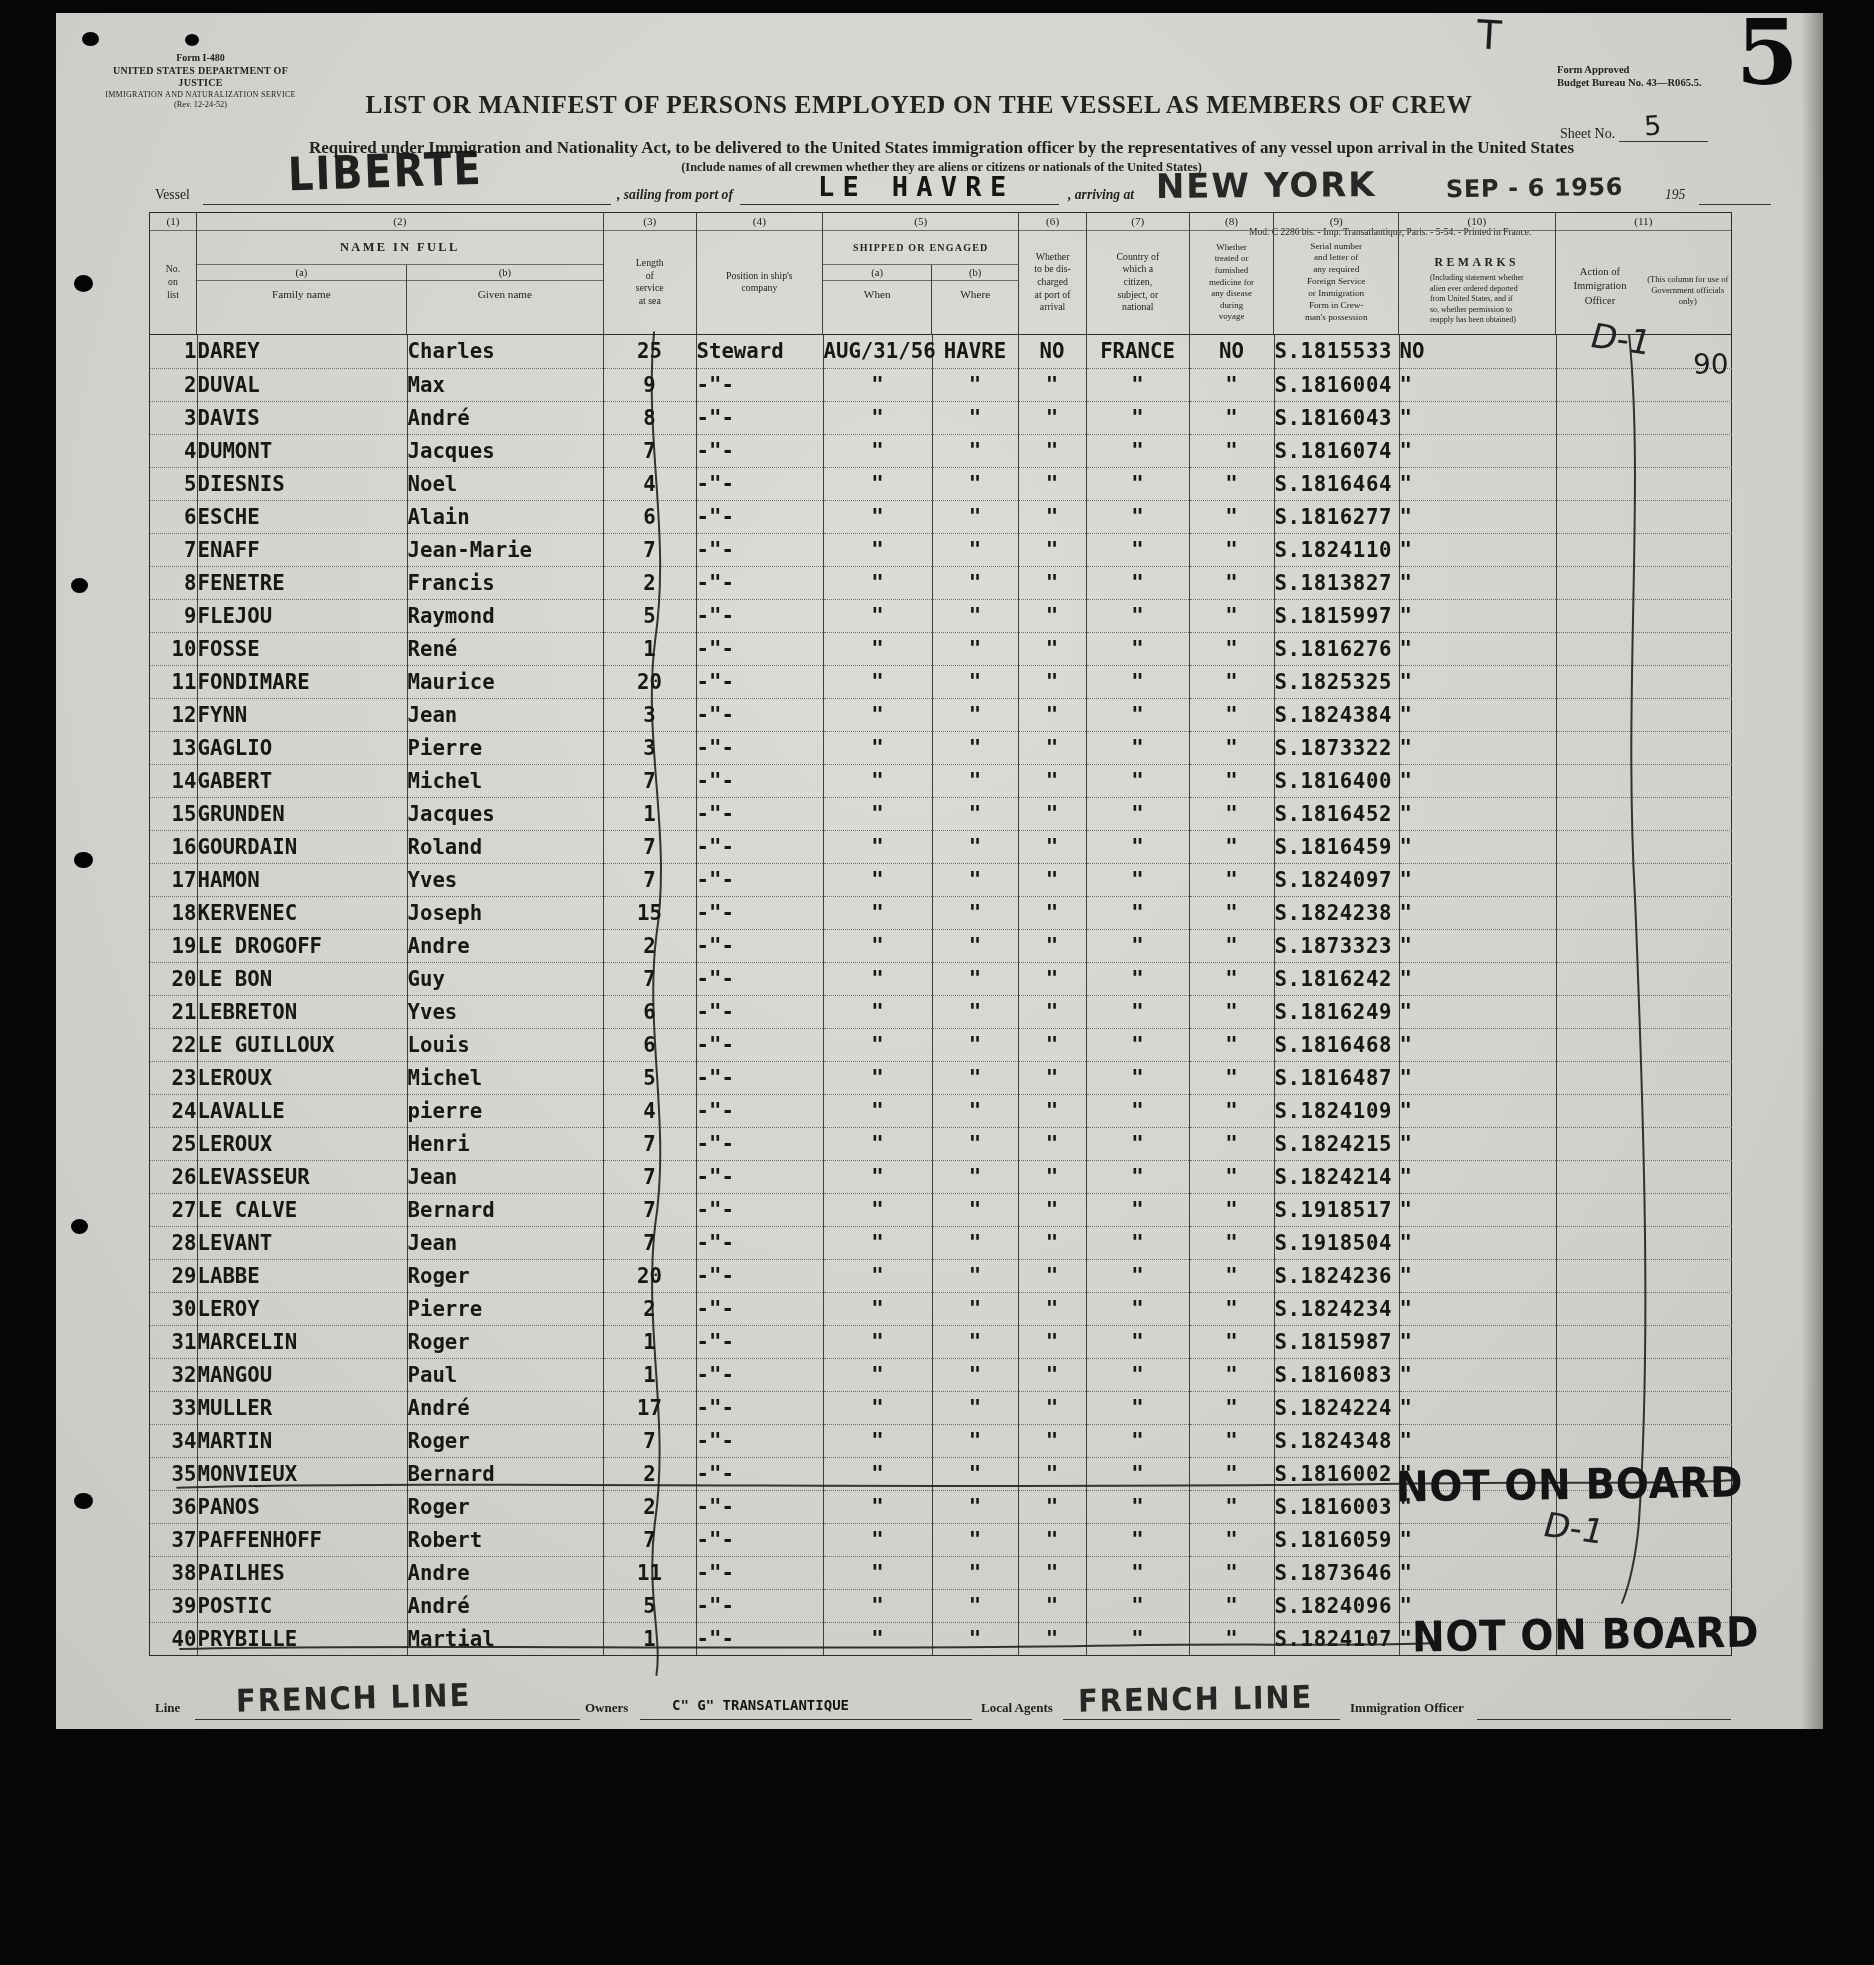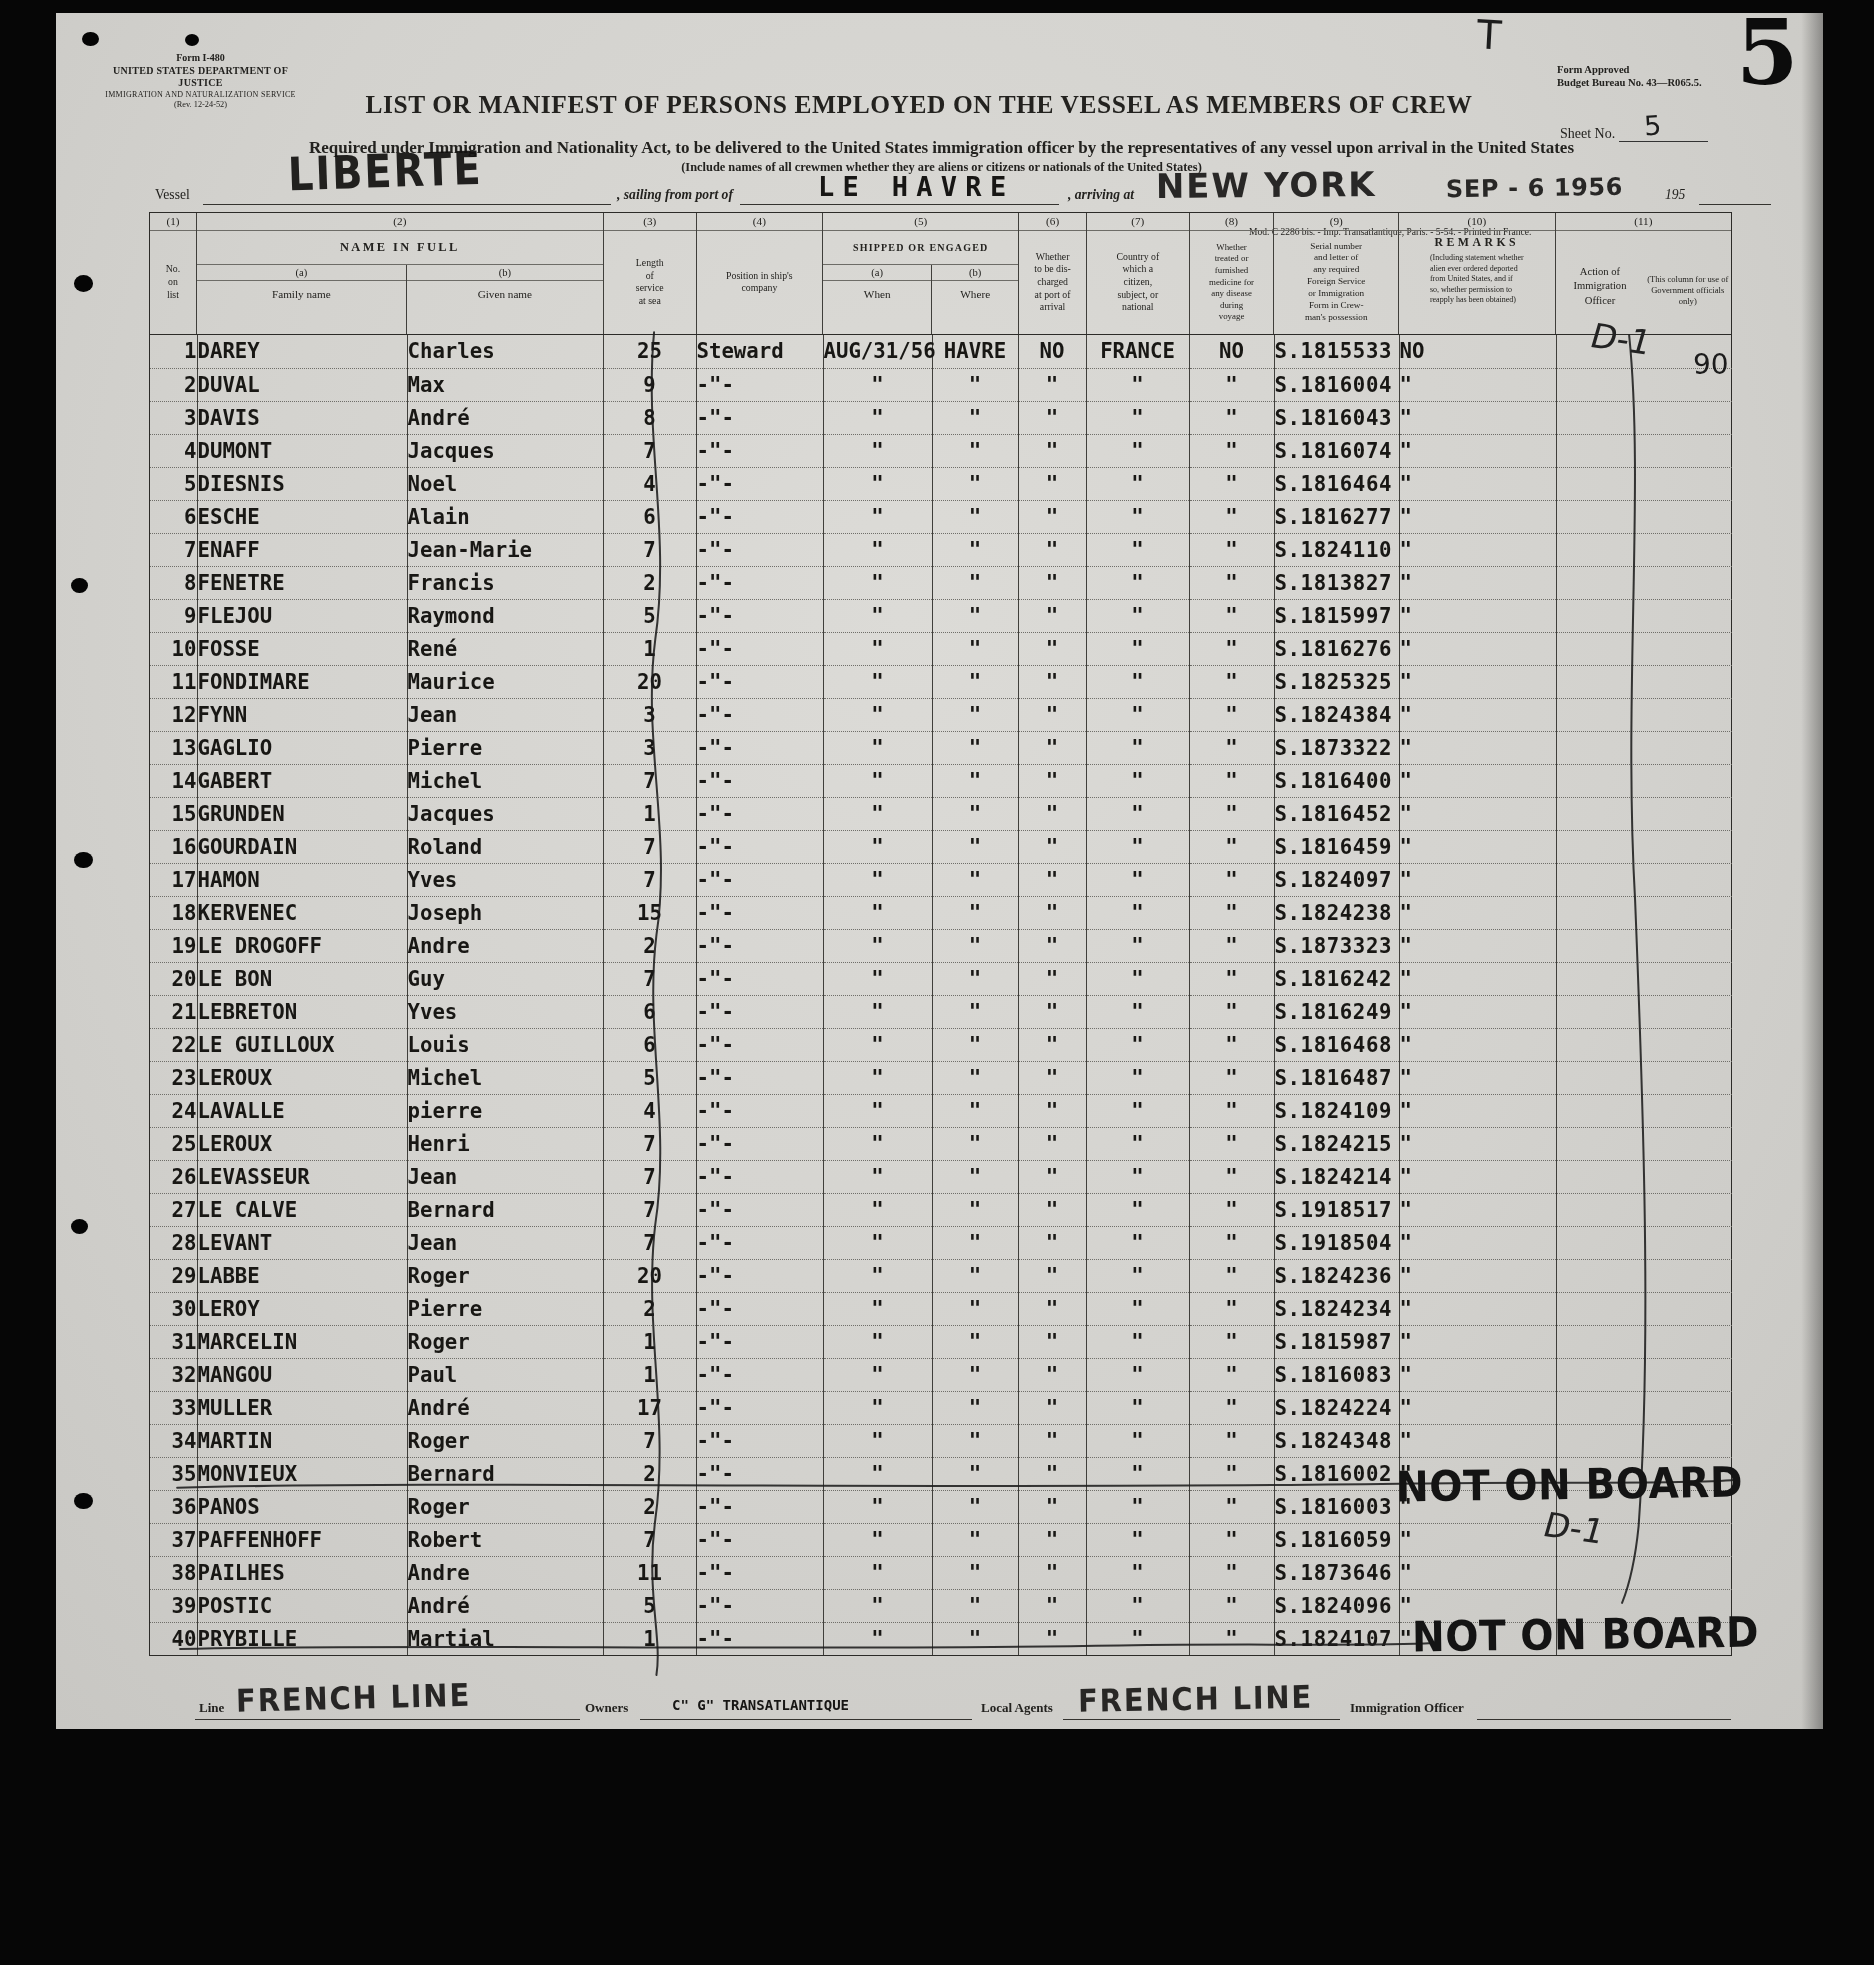--- a/index.html
+++ b/index.html
@@ -61,21 +61,21 @@
            font-size:9.8px; line-height:1.3; white-space:pre-line; padding:2.4px; }
   .hband { height:34px; display:flex; align-items:center; justify-content:center; border-bottom:0.6px solid #6d6c67;
            font-weight:bold; font-size:12.4px; letter-spacing:2.4px; }
   .hband.eng { font-size:10px; letter-spacing:1.2px; }
   .hsplit { flex:1; display:flex; }
   .hsub { display:flex; flex-direction:column; }
   .hsub.first { border-right:0.9px solid #403f3b; }
   .subnum { height:16.5px; display:flex; align-items:center; justify-content:center; font-size:10.6px; border-bottom:0.6px solid #6d6c67; }
   .subname { flex:1; display:flex; align-items:flex-start; justify-content:center; padding-top:7px; font-size:11.2px; }
   .h10 { flex:1; display:flex; flex-direction:column; align-items:center; padding-top:4.7px; }
-  .remarks-title { font-weight:bold; letter-spacing:3.5px; font-size:11.8px; }
+  .remarks-title { font-weight:bold; letter-spacing:3.5px; font-size:11.8px;margin-top:20px; }
   .remarks-note { font-size:8px; line-height:1.3; white-space:pre-line; text-align:left; margin-top:3px; }
   .h11 { flex:1; display:flex; flex-direction:row; align-items:center; padding-top:8.3px; }
   .h11-title { font-size:10.6px; line-height:1.35; white-space:pre-line; text-align:center; }
   .h11-note { font-size:8.6px; line-height:1.3; white-space:pre-line; text-align:center; margin-top:8.3px; }
 
   table.crew { border-collapse:collapse; table-layout:fixed; width:100%; }
   .crew td { height:33px; border-right:0.9px solid #403f3b; border-bottom:0.8px dotted #6f6e69;
              font-family:"DejaVu Sans Mono", monospace; font-weight:bold; font-size:20.7px; color:#181714;
              padding:0; white-space:nowrap; overflow:visible; vertical-align:middle; }
   .crew td:last-child { border-right:none; }
@@ -85,21 +85,21 @@
   .c-given { padding-left:4.7px; }
   .c-service { text-align:center; }
   .c-pos { padding-left:5.9px; }
   .c-when,.c-where,.c-disch,.c-country,.c-treat { text-align:center; }
   .c-when { font-size:19.5px; }
   .c-serial { padding-left:4.7px; letter-spacing:0.6px; }
   .c-remarks { padding-left:28px; }
 
   
   .f-label { font-size:13px; font-weight:bold; }
-  .f-line-label { left:99px; top:1687px;margin-left:44px; }
+  .f-line-label { left:99px; top:1687px; }
   .f-ul1 { left:139px; top:1706px; width:385px; }
   .f-stamp1 { left:180px; top:1668px; font-size:29px; letter-spacing:1.8px; transform:rotate(-1.5deg) scaleY(1.08); }
   .f-owners-label { left:529px; top:1687px; }
   .f-ul2 { left:584px; top:1706px; width:332px; }
   .f-owners-val { left:616px; top:1684px; font-size:14px; }
   .f-agents-label { left:925px; top:1687px; }
   .f-ul3 { left:1007px; top:1706px; width:277px; }
   .f-stamp2 { left:1022px; top:1669px; font-size:29px; letter-spacing:1.8px; transform:rotate(-1deg) scaleY(1.08); }
   .f-officer-label { left:1294px; top:1687px; }
   .f-ul4 { left:1421px; top:1706px; width:254px; }

